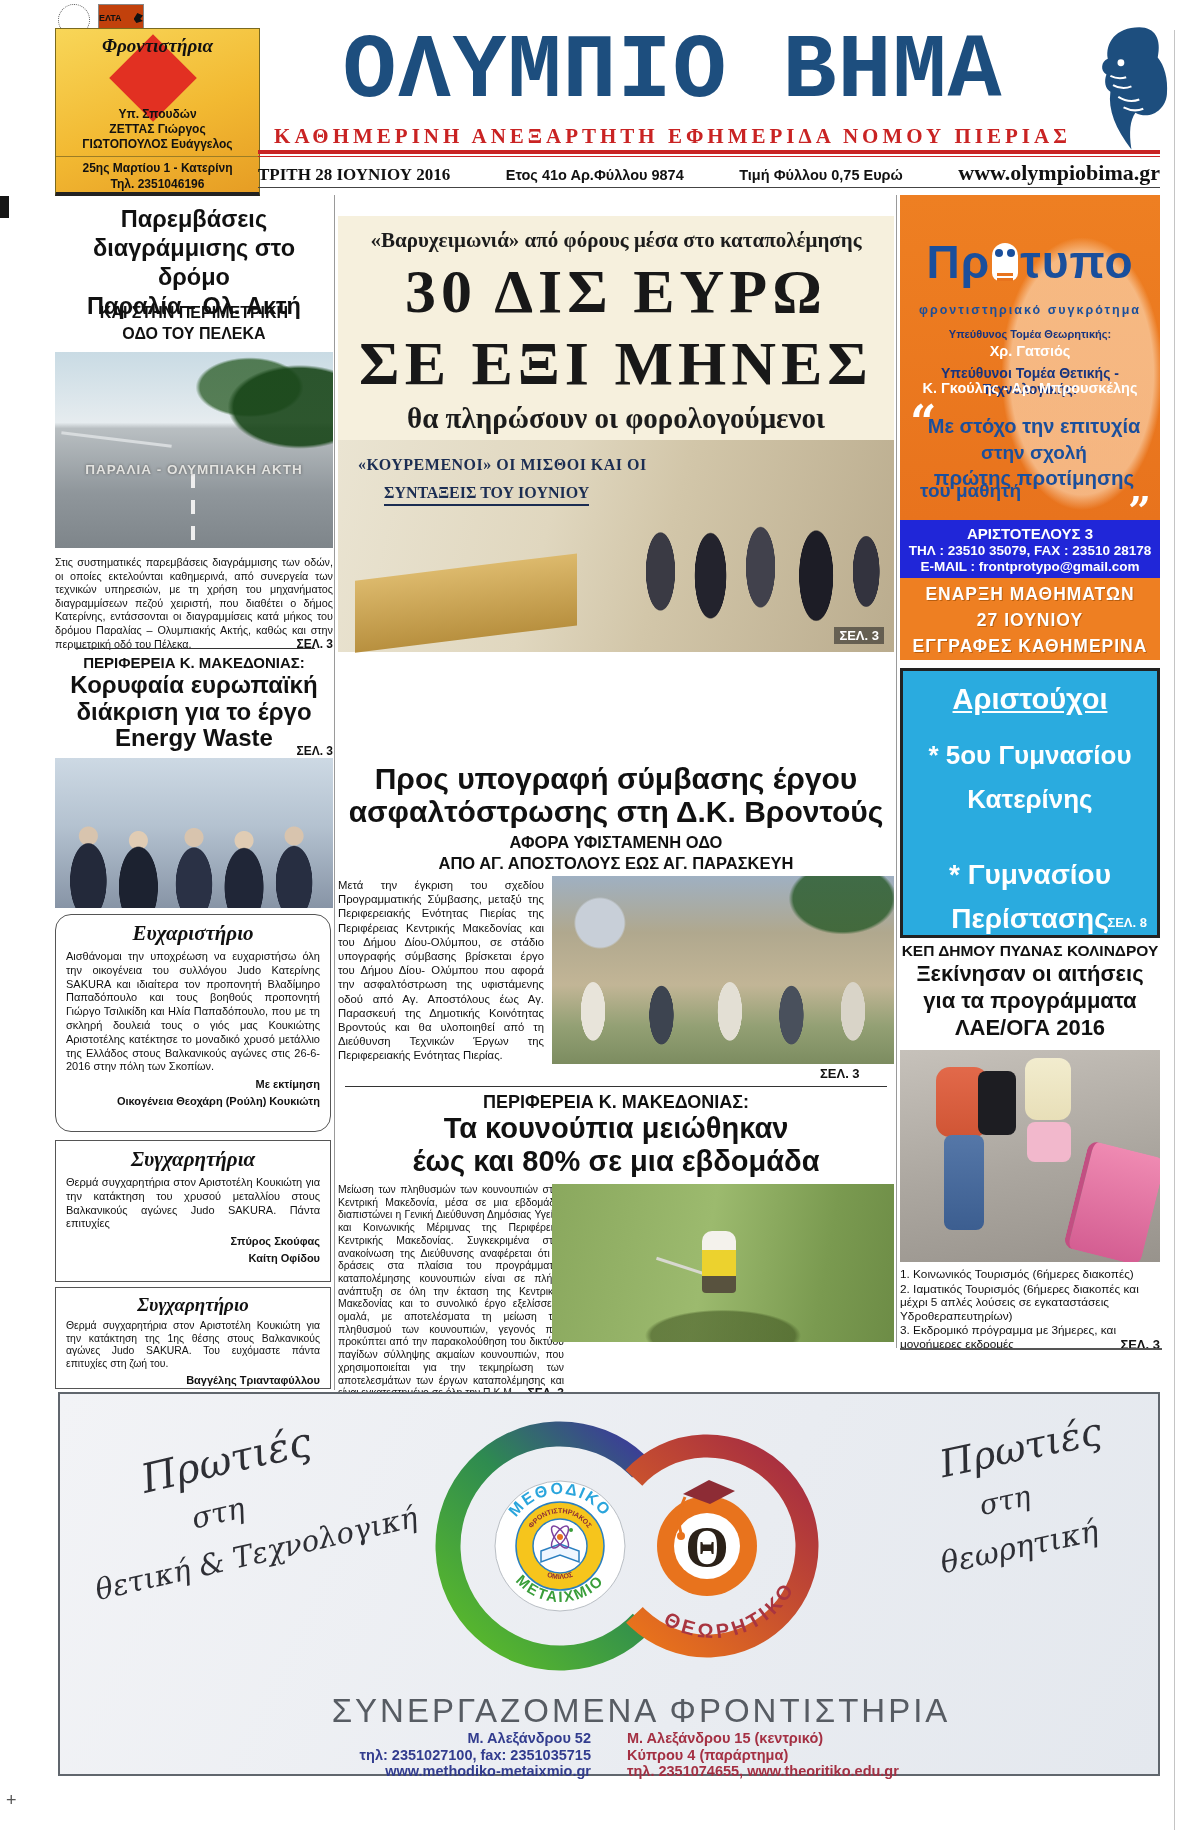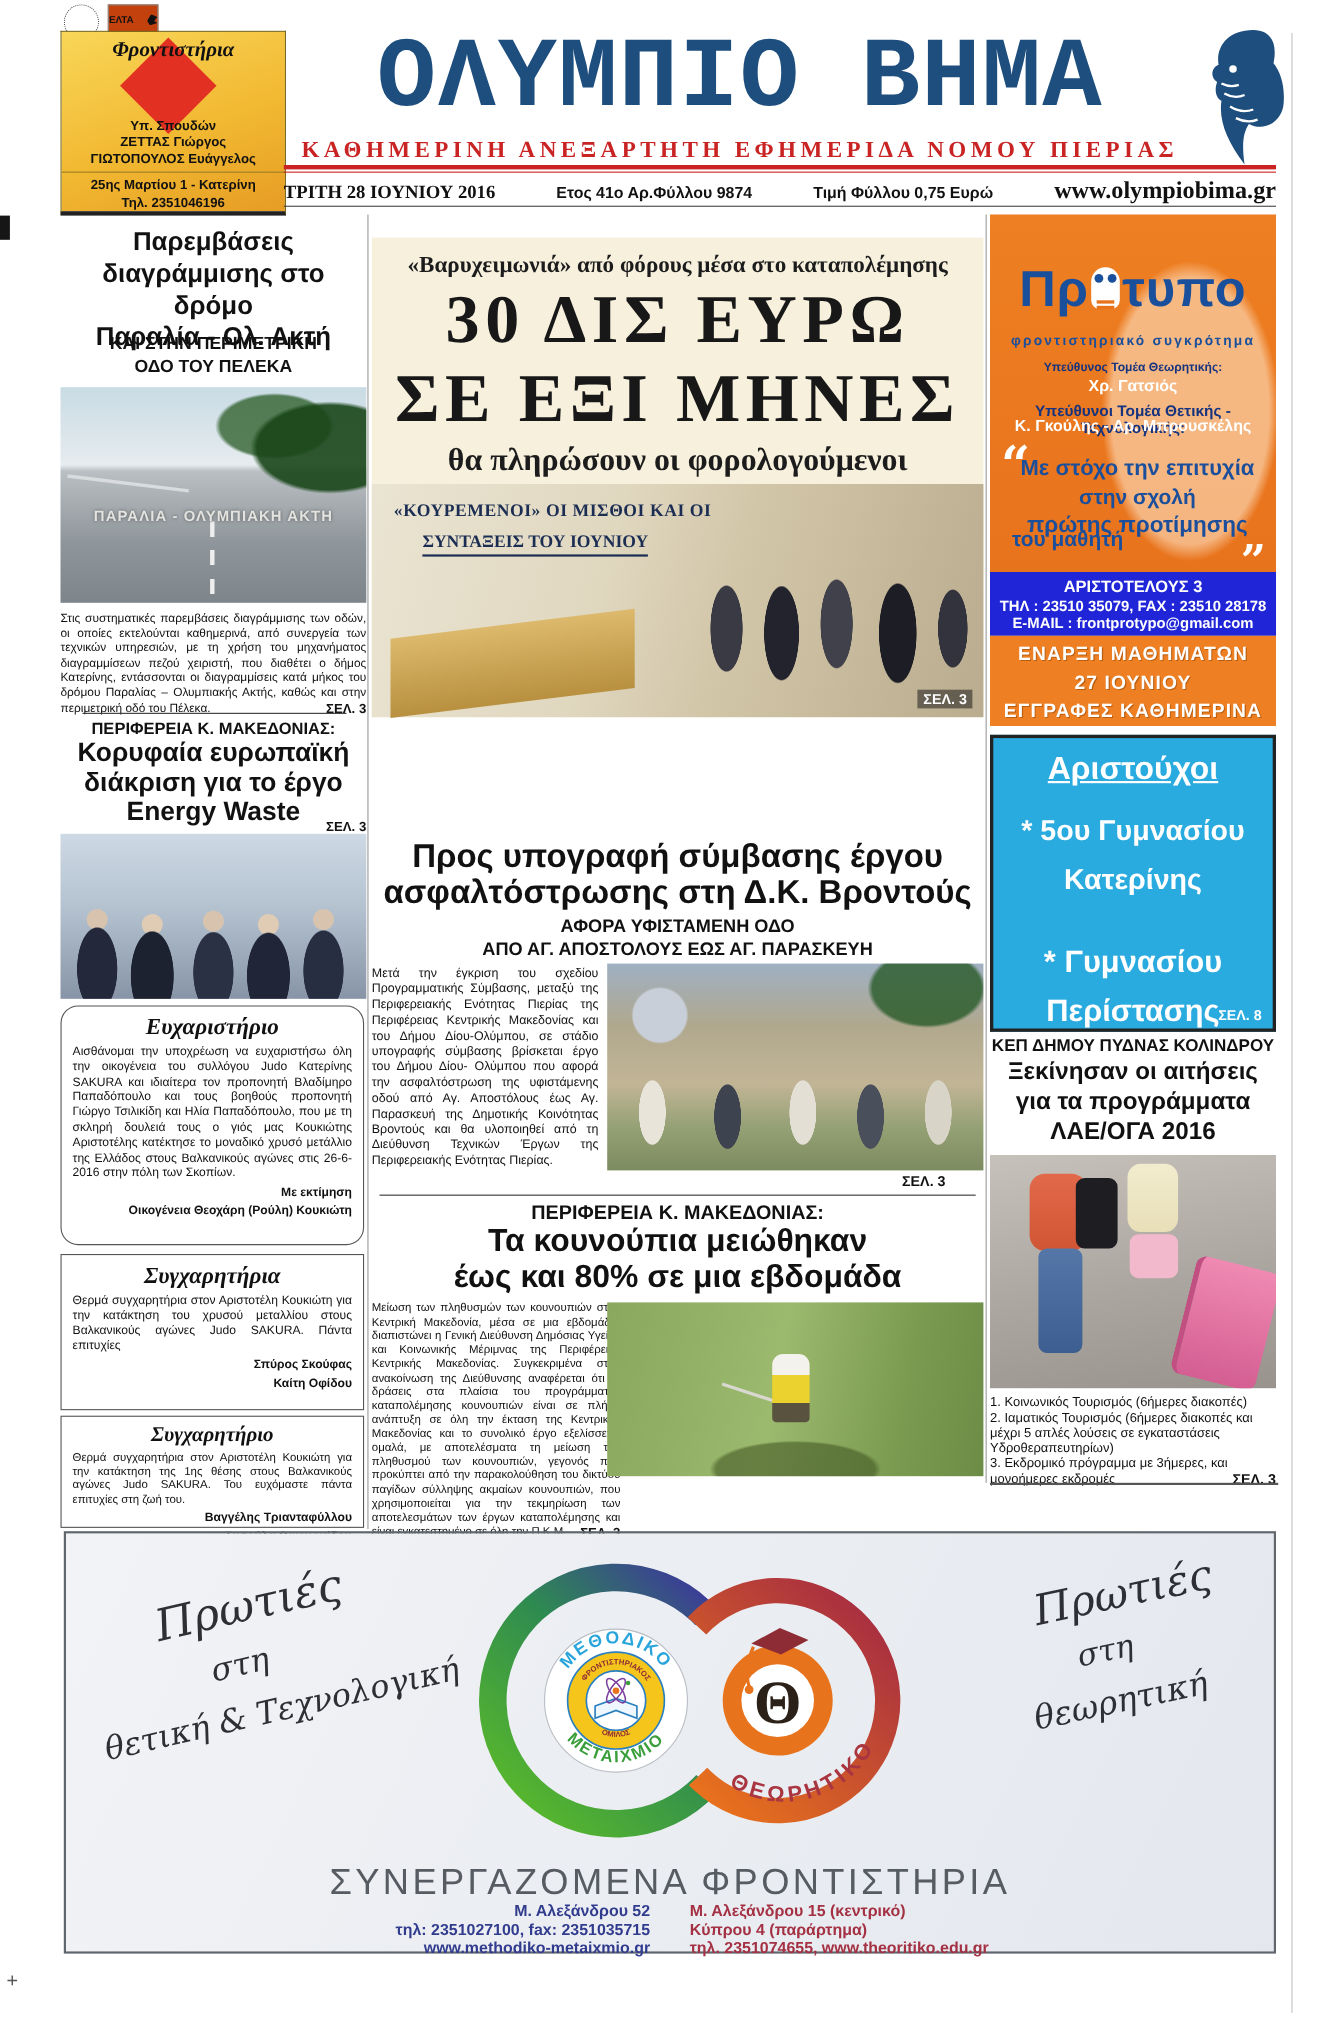--- a/index.html
+++ b/index.html
@@ -178,21 +178,21 @@
   .hand{font-family:"DejaVu Serif",serif;font-style:italic;color:#2e2f35;}
   .lnote{left:20px;top:42px;width:310px;transform:rotate(-13deg);}
   .lnote .h1{font-size:40px;margin-left:70px;}
   .lnote .h2{font-size:29px;margin-left:110px;margin-top:10px;}
   .lnote .h3{font-size:29px;margin-top:14px;white-space:nowrap;}
   .rnote{left:848px;top:30px;width:250px;transform:rotate(-12deg);}
   .rnote .h1{font-size:38px;margin-left:40px;}
   .rnote .h2{font-size:28px;margin-left:70px;margin-top:10px;}
   .rnote .h3{font-size:30px;margin-left:20px;margin-top:14px;}
   .adsvg{left:295px;top:2px;}
-  .coop{left:0;top:298px;width:100%;font-size:33px;color:#575c63;letter-spacing:3px;font-weight:500;}
+  .coop{left:0;top:298px;width:100%;font-size:33px;color:#575c63;letter-spacing:3px;font-weight:500;padding-left:32px;}
   .contacts{left:0;top:336px;width:100%;display:flex;justify-content:center;gap:36px;}
   .con-l{width:330px;text-align:right;color:#323c8e;font-weight:bold;font-size:14.5px;line-height:16.5px;}
   .con-r{width:330px;text-align:left;color:#a43043;font-weight:bold;font-size:14.5px;line-height:16.5px;}
 
   
   .scanline{left:1174px;top:30px;width:1px;height:1800px;background:#c4c4c4;}
   .scantab{left:0;top:196px;width:9px;height:22px;background:#161616;}
   .cross{left:6px;top:1790px;font-size:18px;color:#555;}
 </style>
 </head>

